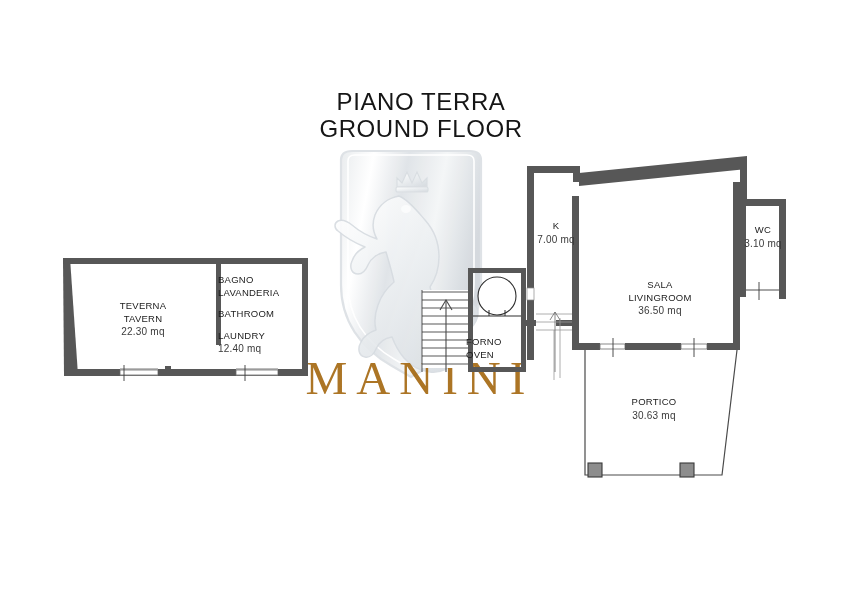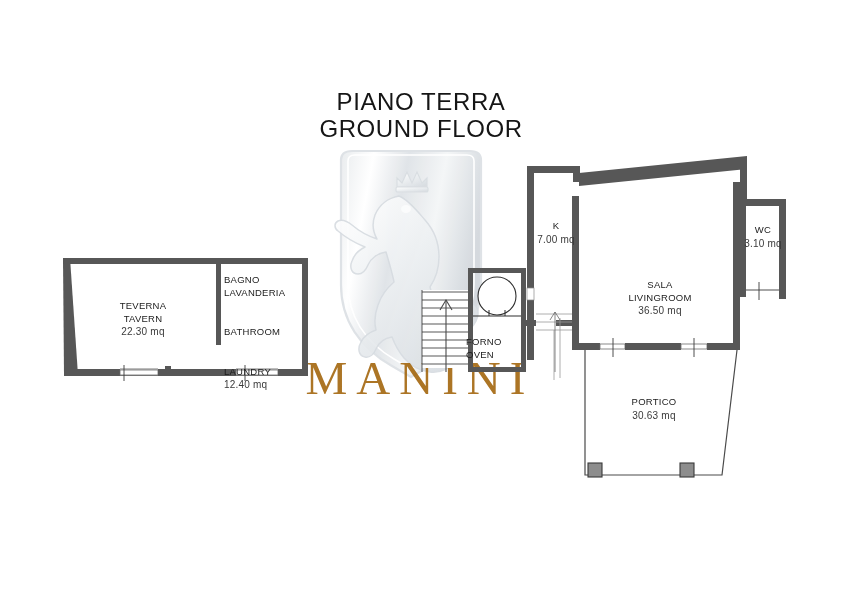--- a/index.html
+++ b/index.html
@@ -69,24 +69,24 @@
     color: #1b1b1b;
     letter-spacing: 0.25px;
   }
   .room-label .rl-area {
     display: block;
     font-size: 10px;
     color: #3a3a3a;
     letter-spacing: 0.2px;
     margin-top: 1px;
   }
-  .room-label.gap .rl-en { margin-top: 27px; }
+  .room-label.gap .rl-en { margin-top: 9px; }
 
   .label-tavern   { left: 78px;  top: 300px; width: 130px; }
-  .label-bathroom { left: 224px; top: 274px; width: 104px; text-align: left; }
+  .label-bathroom { left: 218px; top: 274px; width: 104px; text-align: left; }
   .label-kitchen  { left: 528px; top: 220px; width: 56px; }
   .label-living   { left: 600px; top: 248px; width: 120px; margin-top: 31px; }
   .label-wc       { left: 736px; top: 224px; width: 54px; }
   .label-oven     { left: 466px; top: 336px; width: 56px; text-align: left; }
   .label-portico  { left: 602px; top: 396px; width: 104px; }
 
   
   .watermark-wrap {
     position: absolute;
     left: 0; top: 0;

